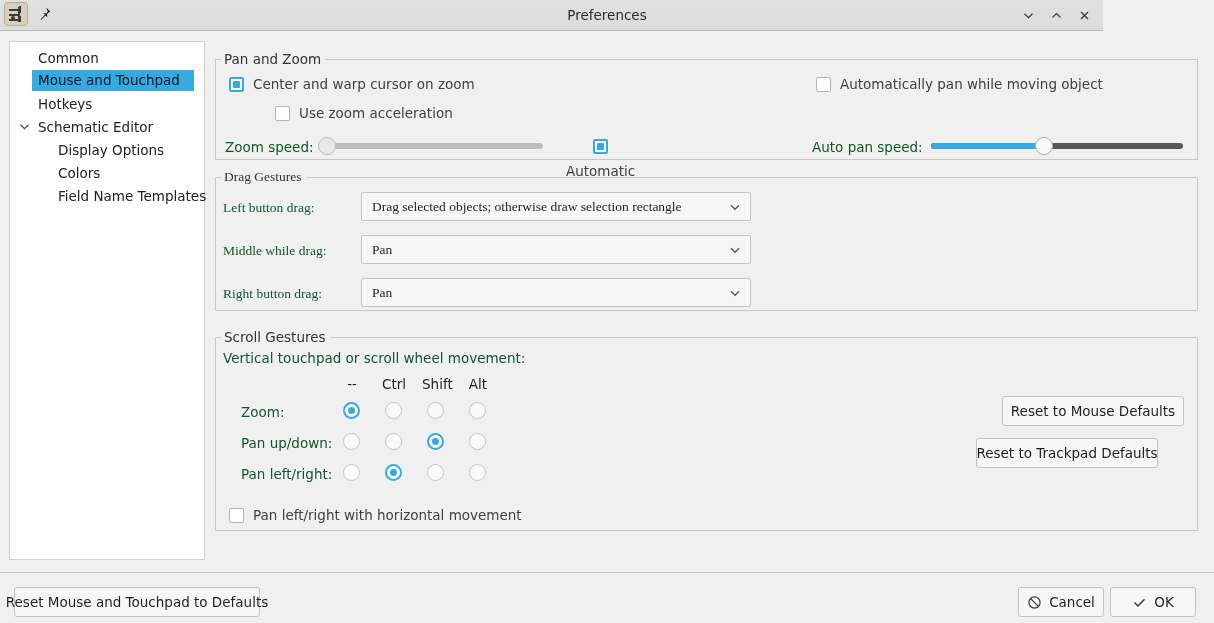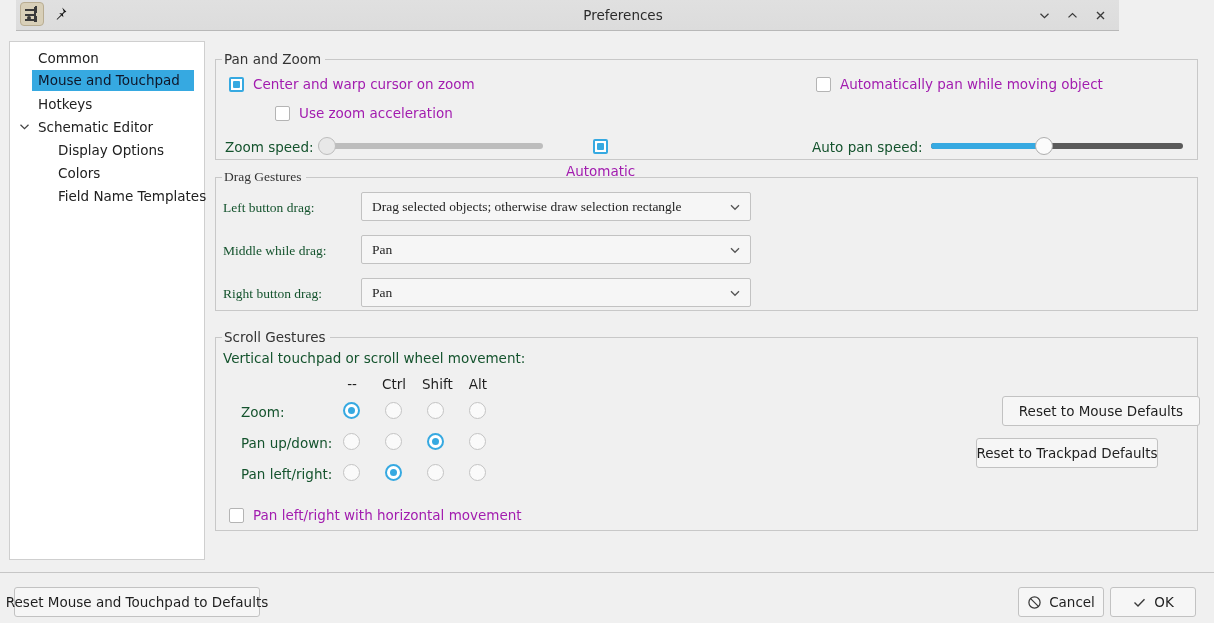--- a/index.html
+++ b/index.html
@@ -9,21 +9,21 @@
     overflow: hidden;
     background: #f0f0f0;
     font-family: "DejaVu Sans", "Liberation Sans", sans-serif;
     font-size: 13.5px;
     color: #1f1f1f;
     -webkit-font-smoothing: antialiased;
   }
 
   
   .titlebar {
-    position: absolute; left: 16px; top: 0; width: 1103px; height: 31px;
+    position: absolute; left: 0; top: 0; width: 1103px; height: 31px;
     background: linear-gradient(180deg, #e0e0e0 0%, #dcdcdc 100%);
     border-bottom: 1px solid #b8b8b8;
   }
   .tb-left { position: absolute; left: 4px; top: 2px; display: flex; align-items: center; gap: 6px; }
   .app-icon {
     width: 24px; height: 24px; border-radius: 4px;
     background: #d8cfb8; border: 1px solid #b9ad92;
     position: relative; overflow: hidden;
   }
   .app-icon i { position: absolute; background: #3a3a3a; display: block; }
@@ -81,21 +81,21 @@
   .cb .box {
     width: 15px; height: 15px; border-radius: 2px;
     background: #ffffff; border: 1px solid #b4b4b4;
     flex: none; position: relative;
   }
   .cb.on .box { border: 2px solid #36a9e1; background: #ffffff; }
   .cb.on .box::after {
     content: ""; position: absolute; left: 2px; top: 2px; right: 2px; bottom: 2px;
     background: #36a9e1; border-radius: 1px;
   }
-  .cb .txt { font-size: 13.5px; color: #a21caf; }
+  .cb .txt { font-size: 13.5px; color: #404040; }
 
   
   .rb { width: 17px; height: 17px; border-radius: 50%; background: #fafafa; border: 1px solid #c4c4c4; position: relative; }
   .rb.on { border: 2px solid #36a9e1; background: #ffffff; }
   .rb.on::after {
     content: ""; position: absolute; left: 3px; top: 3px; width: 7px; height: 7px;
     border-radius: 50%; background: #36a9e1;
   }
 
   
@@ -307,21 +307,21 @@
     <span class="rb" style="position:absolute; left:127px; top:126px;"></span>
     <span class="rb on" style="position:absolute; left:169px; top:126px;"></span>
     <span class="rb" style="position:absolute; left:211px; top:126px;"></span>
     <span class="rb" style="position:absolute; left:253px; top:126px;"></span>
 
     <div class="cb" style="position:absolute; left:13px; top:169px;">
       <span class="box"></span>
       <span class="txt">Pan left/right with horizontal movement</span>
     </div>
 
-    <button class="btn" style="position:absolute; left:786px; top:58px; width:198px; height:30px;">Reset to Mouse Defaults</button>
+    <button class="btn" style="position:absolute; left:786px; top:58px; width:182px; height:30px;">Reset to Mouse Defaults</button>
     <button class="btn" style="position:absolute; left:760px; top:100px; width:182px; height:30px;">Reset to Trackpad Defaults</button>
   </div>
 </div>
 
 <div class="sep"></div>
 <div class="bottom">
   <button class="btn" style="position:absolute; left:14px; top:14px; width:246px; height:30px;">Reset Mouse and Touchpad to Defaults</button>
 
   <button class="btn" style="position:absolute; left:1018px; top:14px; width:86px; height:30px;">
     <span style="display:flex;align-items:center;">

